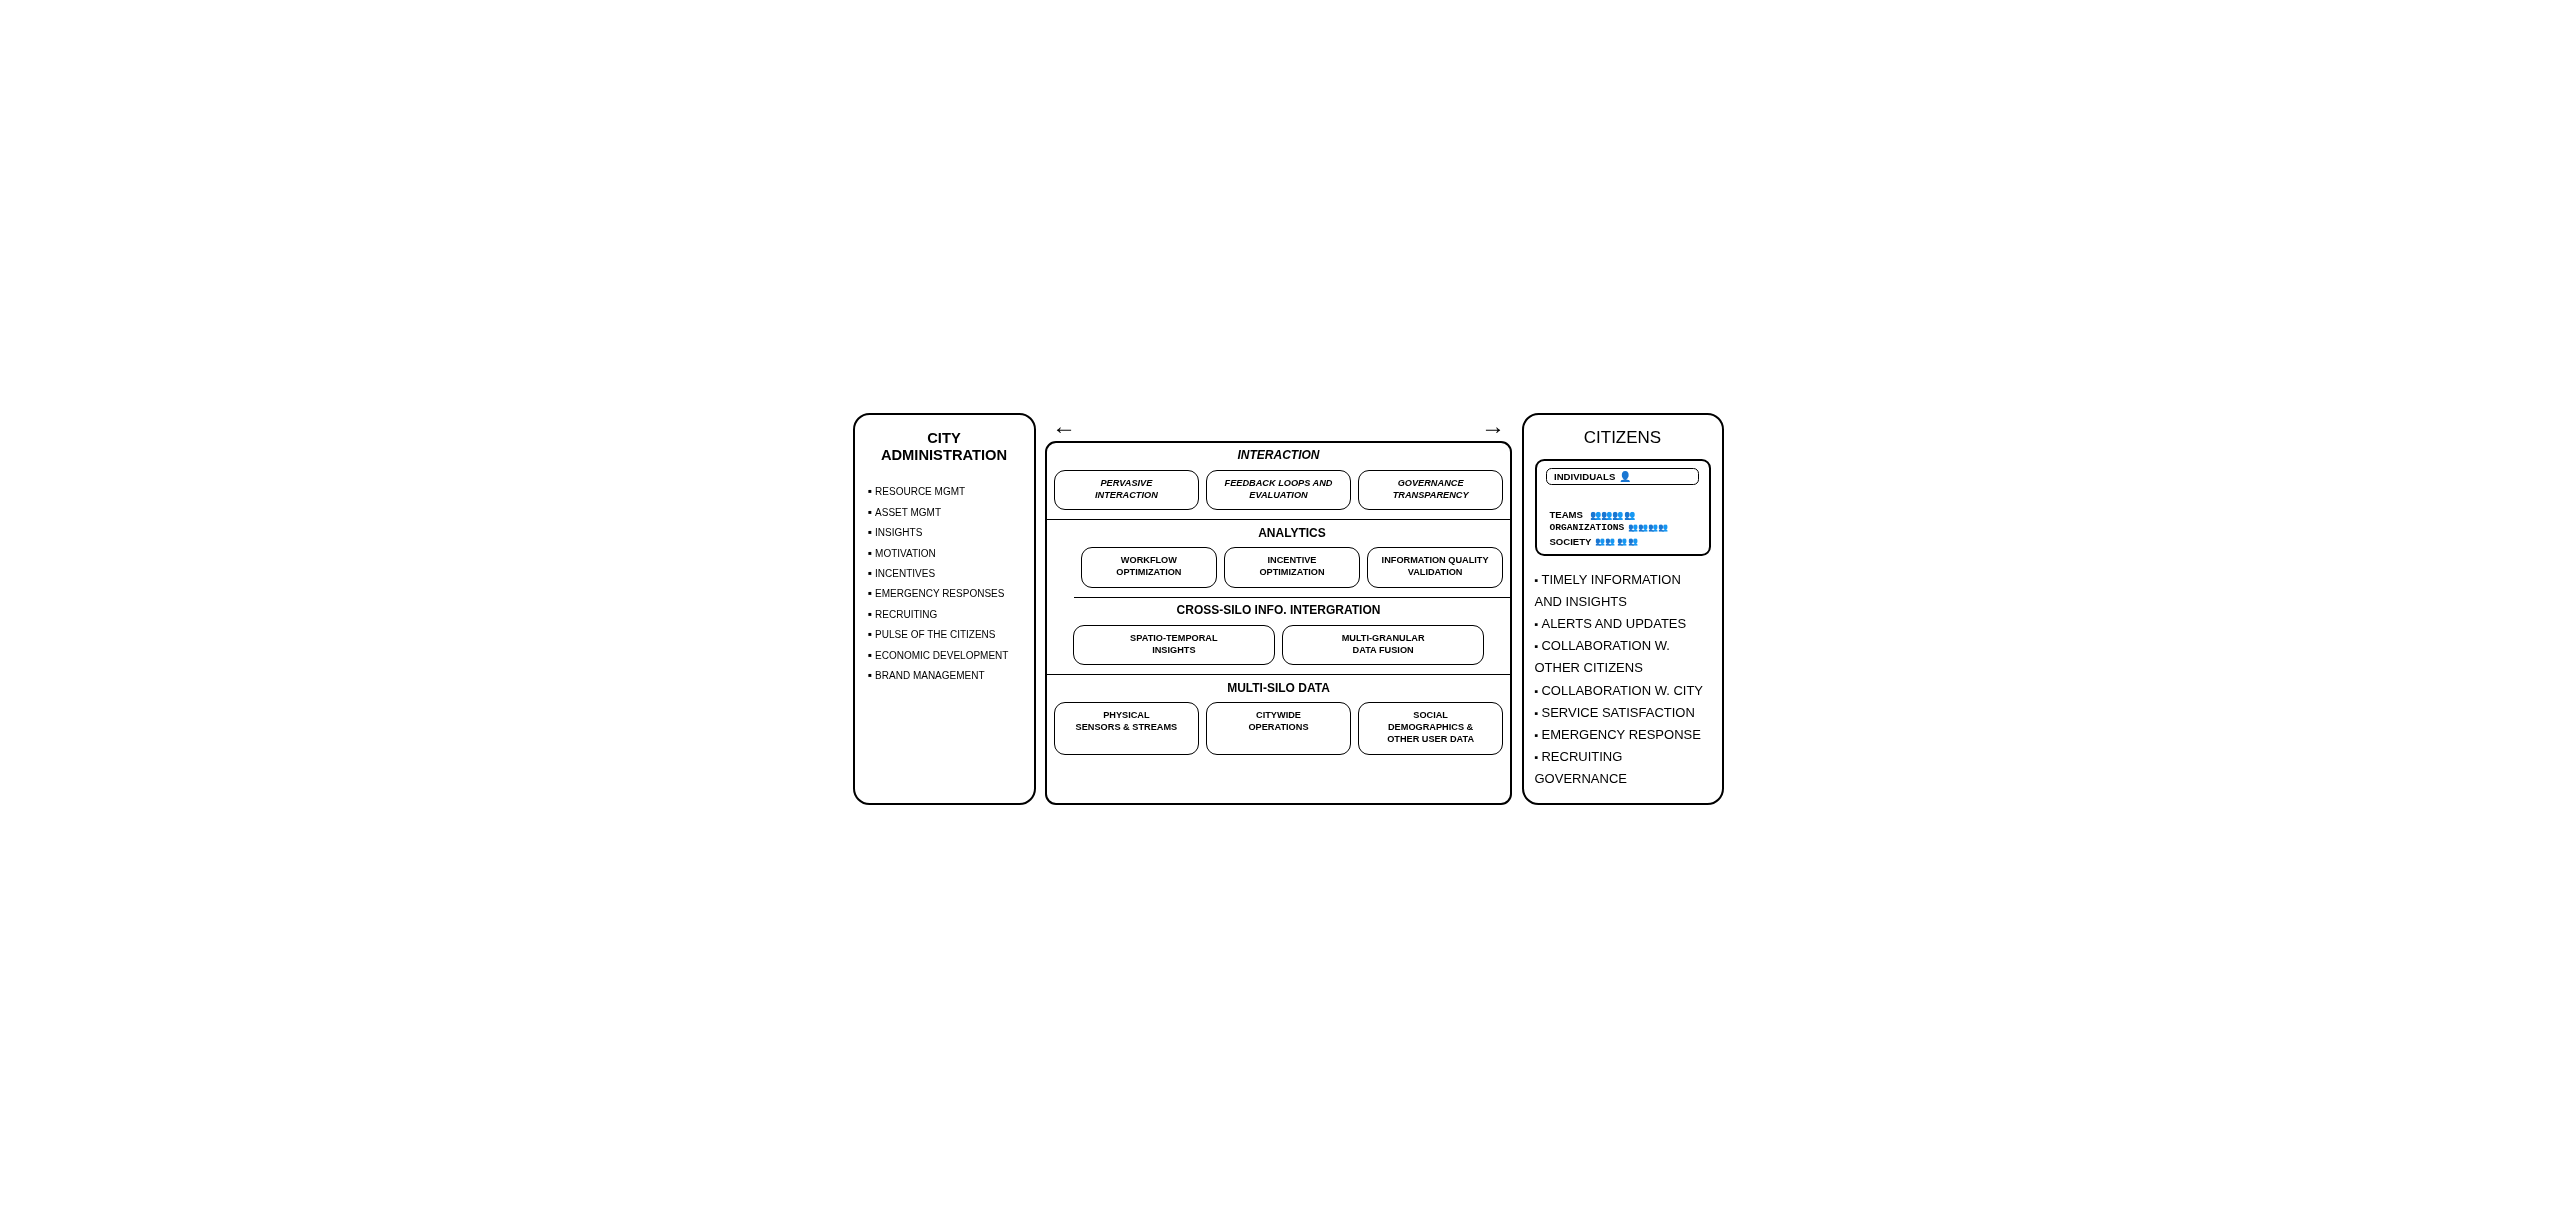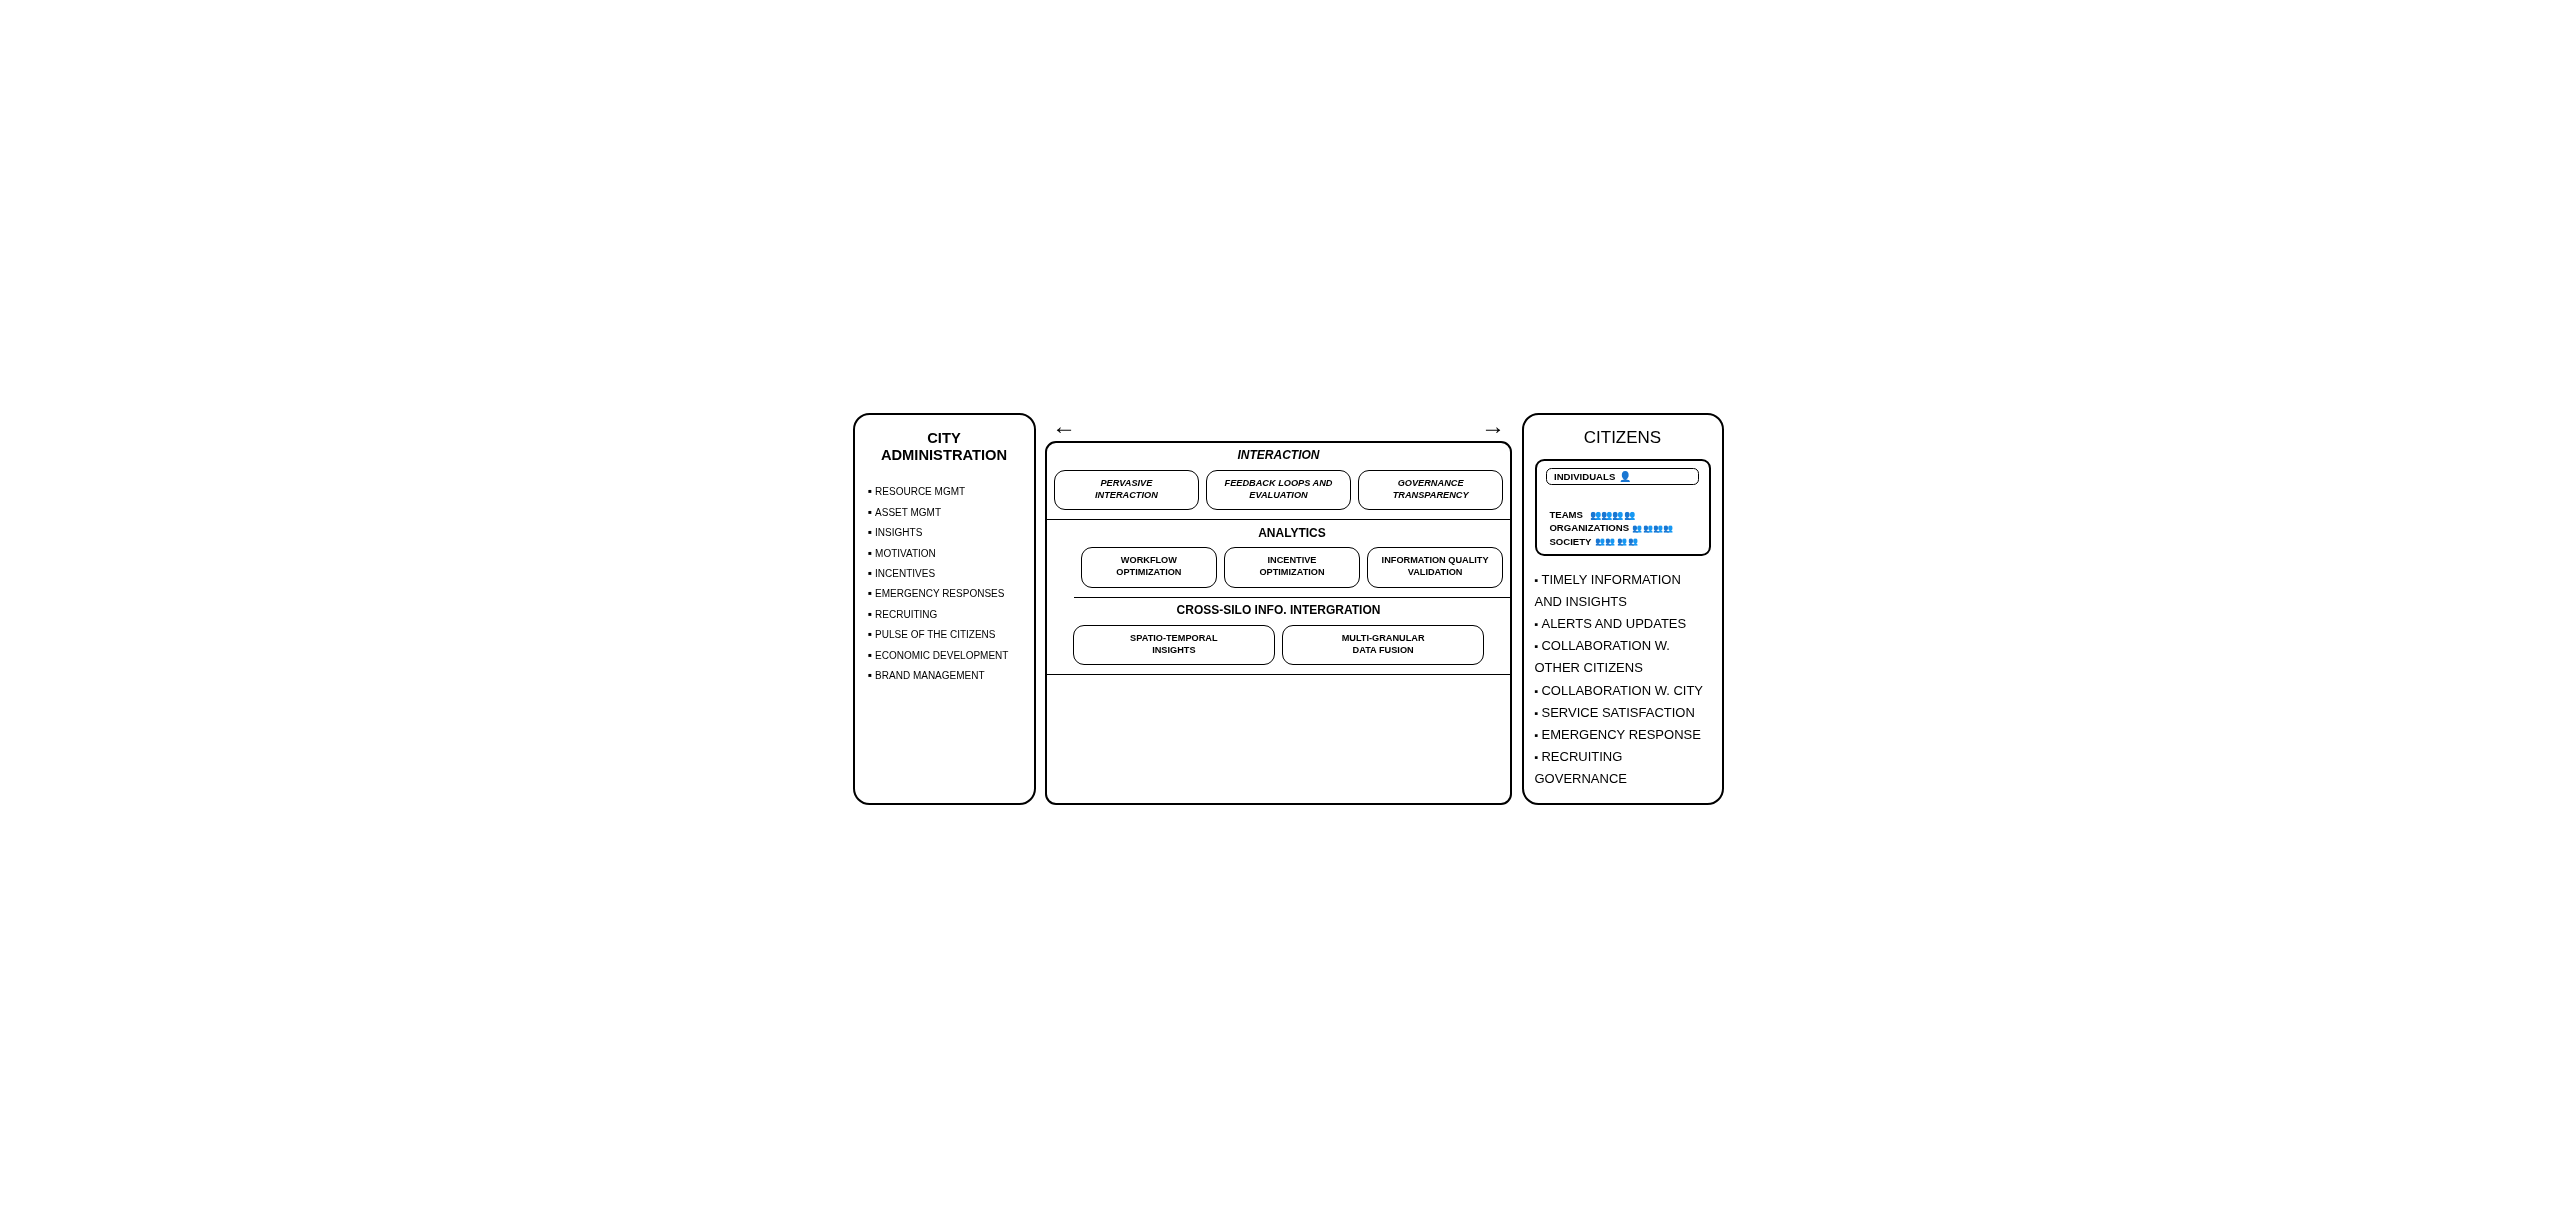--- a/index.html
+++ b/index.html
@@ -217,38 +217,46 @@
       </div>
 
       <div class="section-crosssilo">
         <div class="section-title">CROSS-SILO INFO. INTERGRATION</div>
         <div class="cards-row-2">
           <div class="card-wide">SPATIO-TEMPORAL<br>INSIGHTS</div>
           <div class="card-wide">MULTI-GRANULAR<br>DATA FUSION</div>
         </div>
       </div>
 
+      <div class="section-multisilo">
+        <div class="section-title">MULTI-SILO DATA</div>
+        <div class="cards-row">
+          <div class="card">PHYSICAL<br>SENSORS &amp; STREAMS</div>
+          <div class="card">CITYWIDE<br>OPERATIONS</div>
+          <div class="card">SOCIAL<br>DEMOGRAPHICS &amp;<br>OTHER USER DATA</div>
+        </div>
+      </div>
 
     </div>
   </div>
 
   <div class="right-panel">
     <div class="right-panel-title">CITIZENS</div>
 
     <div class="citizens-inner-box">
       <div style="display:flex; flex-direction:column; gap:2.7px;">
         <div style="border: 1.4px solid #000; border-radius:5.5px; padding:1.8px 7.3px; display:inline-flex; align-items:center; gap:3.7px; margin-bottom:21px; font-size:9.6px; font-weight:bold;">
           <span>INDIVIDUALS</span>
           <span style="font-size:10px;">👤</span>
         </div>
         <div style="display:flex; align-items:center; gap:7px; font-size:9.6px; font-weight:bold; padding-left:3.7px;">
           <span>TEAMS</span>
           <span style="font-size:9.2px;">👥👥👥👥</span>
         </div>
-        <div style="display:flex; align-items:flex-end; gap:3.7px; font-size:9.6px; font-weight:bold; padding-left:3.7px;">
+        <div style="display:flex; align-items:flex-start; gap:3.7px; font-size:9.6px; font-weight:bold; padding-left:3.7px;font-family:Liberation Mono, monospace;">
           <span>ORGANIZATIONS</span>
           <span style="font-size:8.2px;">👥👥👥👥</span>
         </div>
         <div style="display:flex; align-items:center; gap:3.7px; font-size:9.6px; font-weight:bold; padding-left:3.7px;">
           <span>SOCIETY</span>
           <span style="font-size:8.2px;">👥👥 👥👥</span>
         </div>
       </div>
     </div>
 

